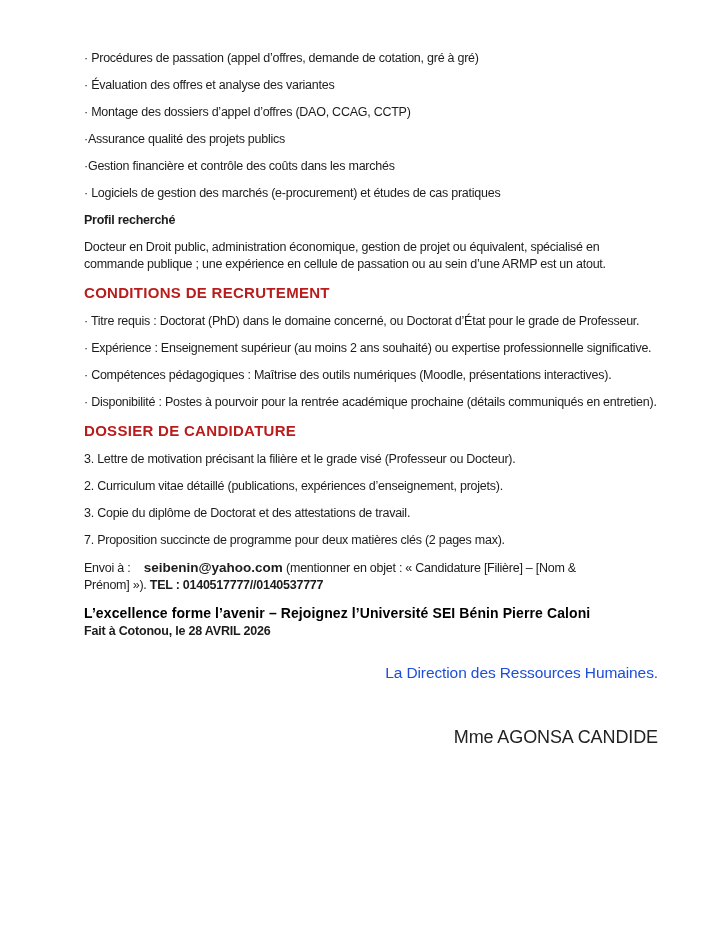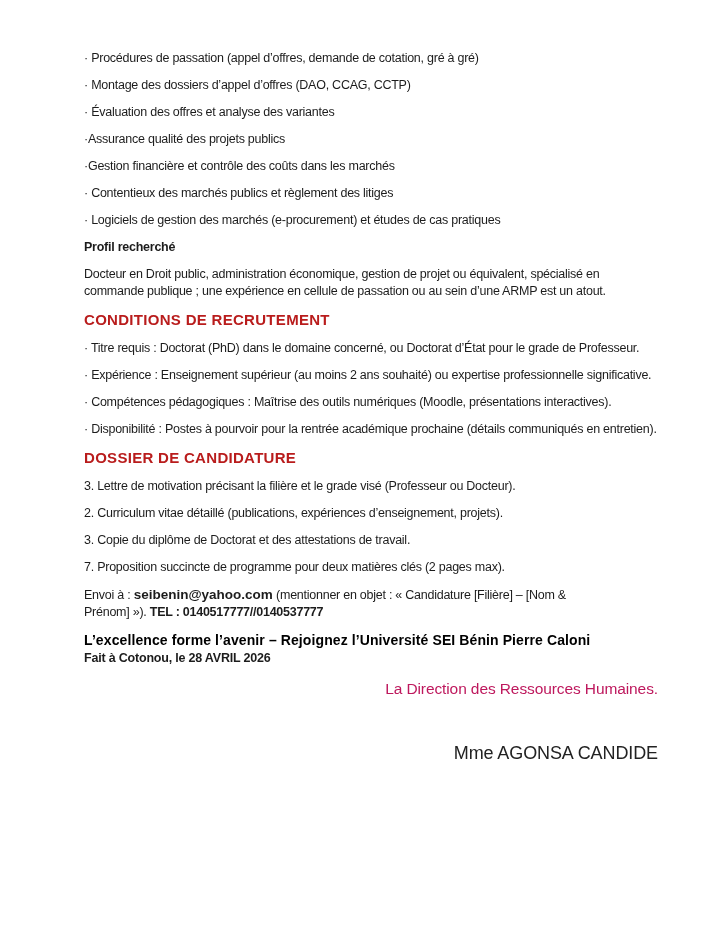--- a/index.html
+++ b/index.html
@@ -19,43 +19,42 @@
   .bold{font-weight:700;}
   .h{
     font-size:15px;font-weight:700;color:#b91c1c;
     letter-spacing:0.3px;
     margin:3px 0 11px 0;line-height:19px;
   }
   .slogan{
     font-size:14px;font-weight:700;color:#000;
     letter-spacing:0.1px;margin:2px 0 1px 0;line-height:18px;
   }
-  .dateline{font-weight:700;letter-spacing:-0.2px;margin:0 0 12px 0;}
-  .email{font-weight:700;font-size:13.5px;letter-spacing:0;}
+  .dateline{font-weight:700;letter-spacing:-0.2px;margin:0 0 23px 0;}
+  .email{font-weight:700;font-size:13.5px;letter-spacing:0;margin-left:10px;}
   .tel{font-weight:700;}
   .sig-title{
     font-size:15.5px;letter-spacing:-0.1px;
-    text-align:right;margin:0 0 45px 0;line-height:20px;color:#be185d;
+    text-align:right;margin:0 0 45px 0;line-height:20px;color:#1d4ed8;
   }
   .sig-name{
     font-size:18px;letter-spacing:-0.1px;
     text-align:right;margin:0;line-height:19px;color:#222;
   }
 </style>
 </head>
 <body>
 
 <div class="page">
 
   <p class="b">· Procédures de passation (appel d’offres, demande de cotation, gré à gré)</p>
+  <p class="b">· Évaluation des offres et analyse des variantes</p>
   <p class="b">· Montage des dossiers d’appel d’offres (DAO, CCAG, CCTP)</p>
-  <p class="b">· Évaluation des offres et analyse des variantes</p>
   <p class="b">·Assurance qualité des projets publics</p>
   <p class="b">·Gestion financière et contrôle des coûts dans les marchés</p>
-  <p class="b">· Contentieux des marchés publics et règlement des litiges</p>
   <p class="b">· Logiciels de gestion des marchés (e-procurement) et études de cas pratiques</p>
 
   <p class="b bold">Profil recherché</p>
   <p class="b">Docteur en Droit public, administration économique, gestion de projet ou équivalent, spécialisé en commande publique ; une expérience en cellule de passation ou au sein d’une ARMP est un atout.</p>
 
   <h2 class="h">CONDITIONS DE RECRUTEMENT</h2>
   <p class="b">· Titre requis : Doctorat (PhD) dans le domaine concerné, ou Doctorat d’État pour le grade de Professeur.</p>
   <p class="b">· Expérience : Enseignement supérieur (au moins 2 ans souhaité) ou expertise professionnelle significative.</p>
   <p class="b">· Compétences pédagogiques : Maîtrise des outils numériques (Moodle, présentations interactives).</p>
   <p class="b">· Disponibilité : Postes à pourvoir pour la rentrée académique prochaine (détails communiqués en entretien).</p>

